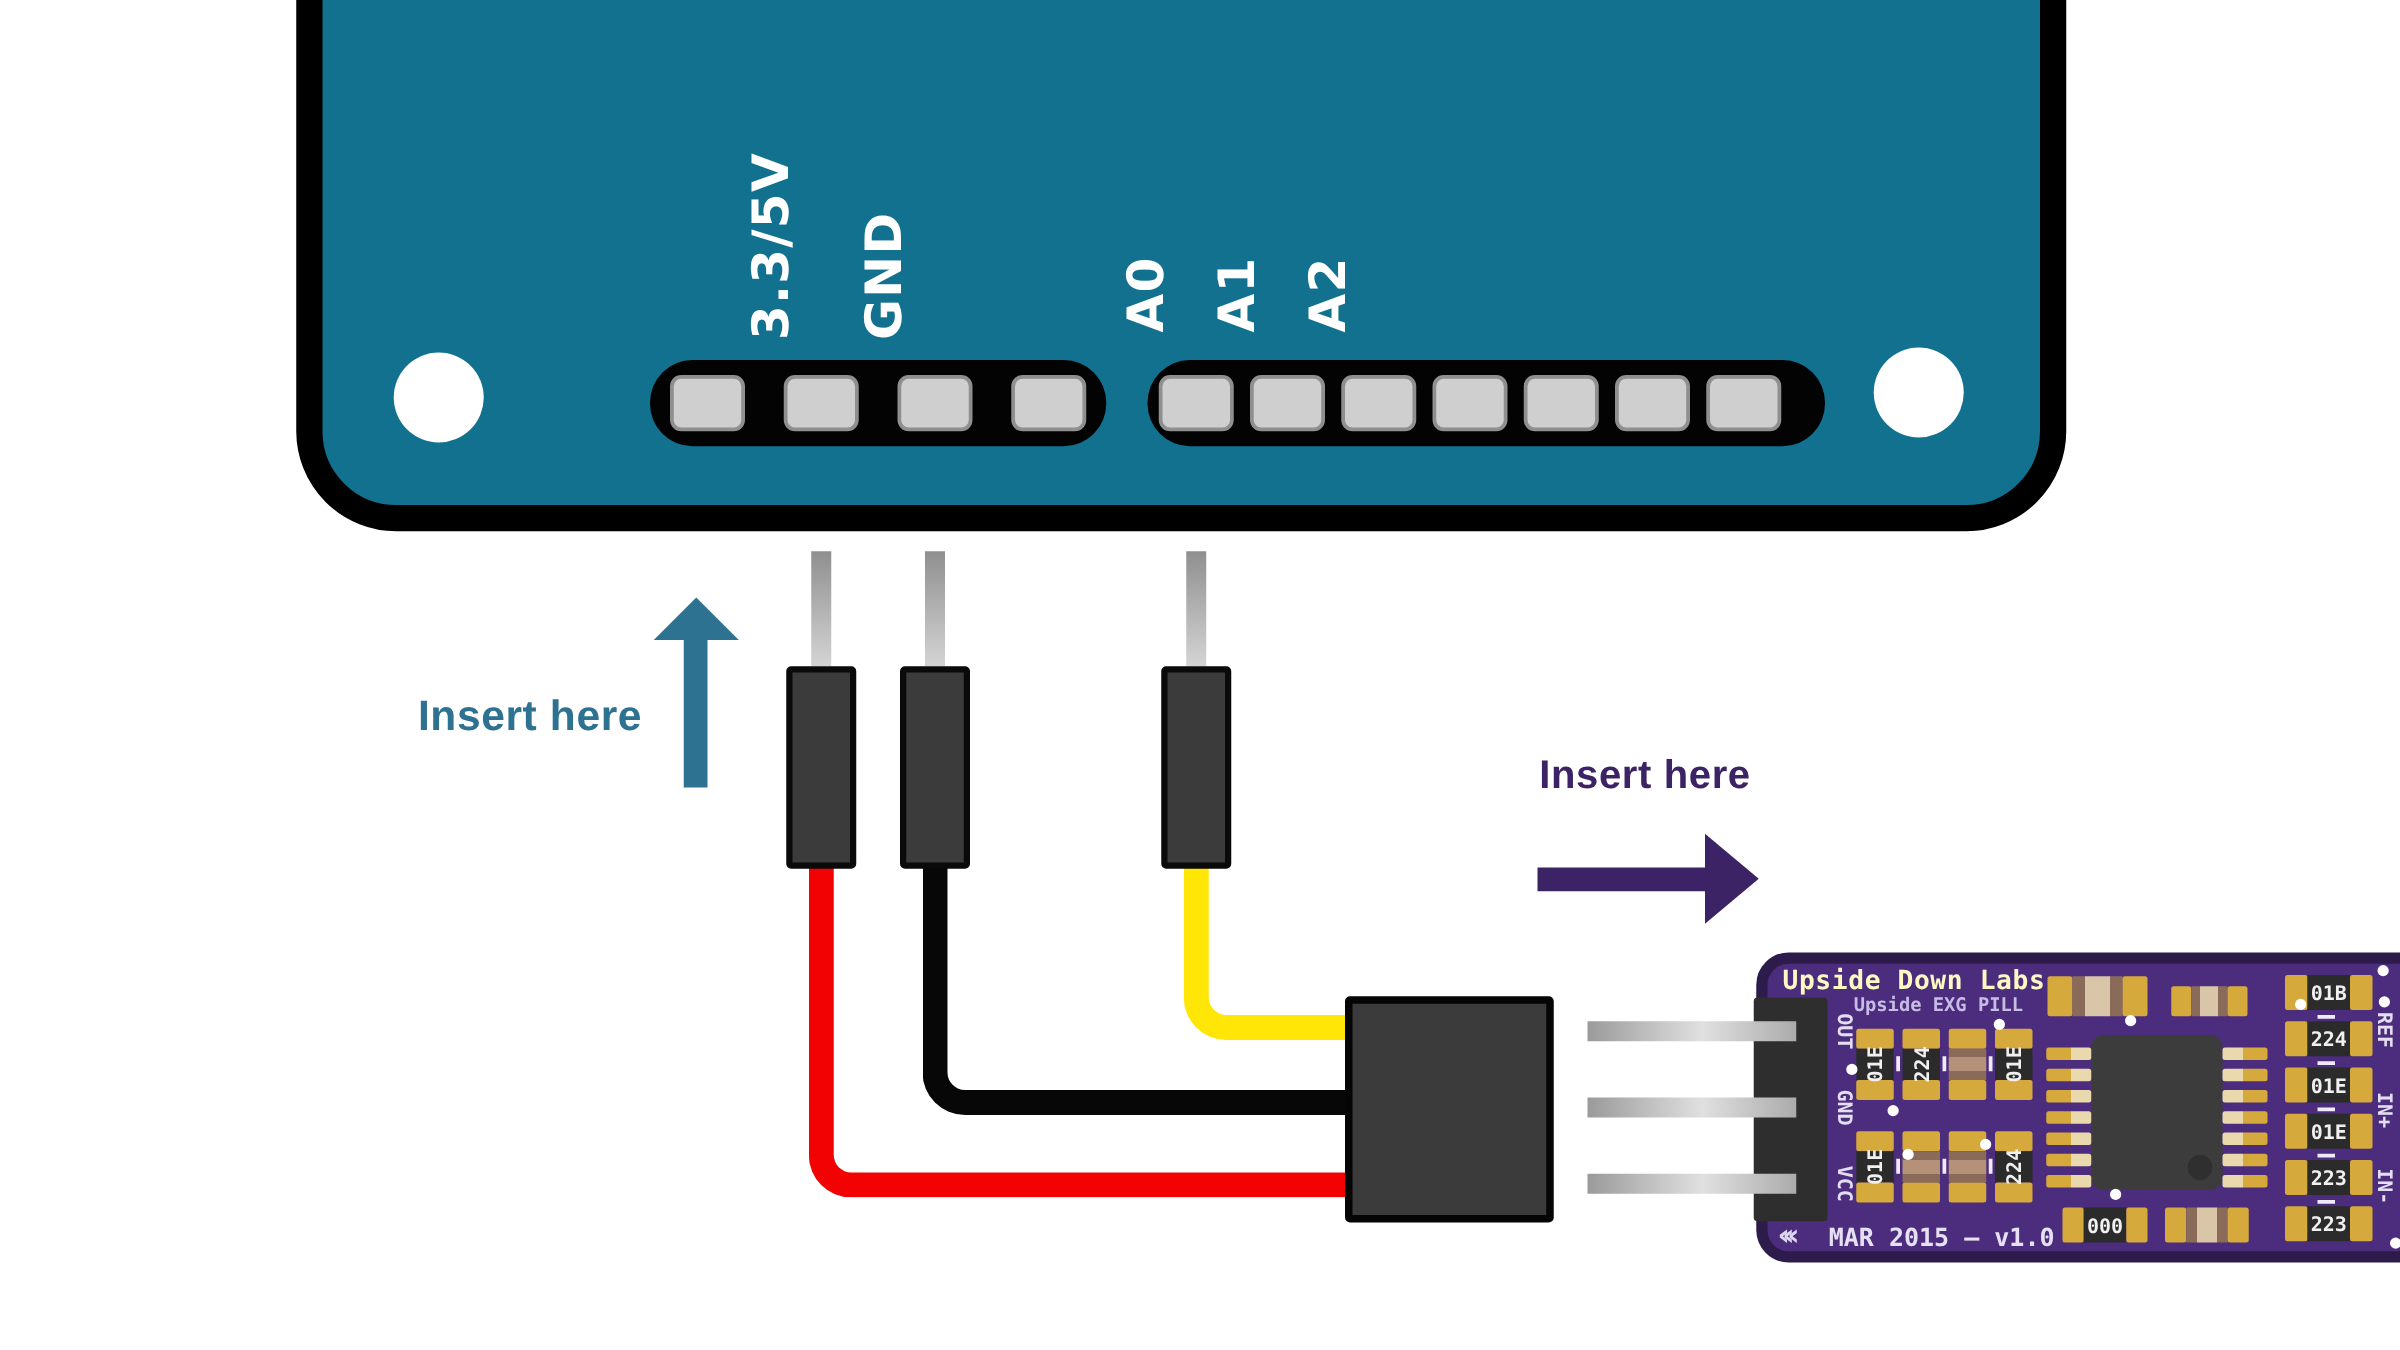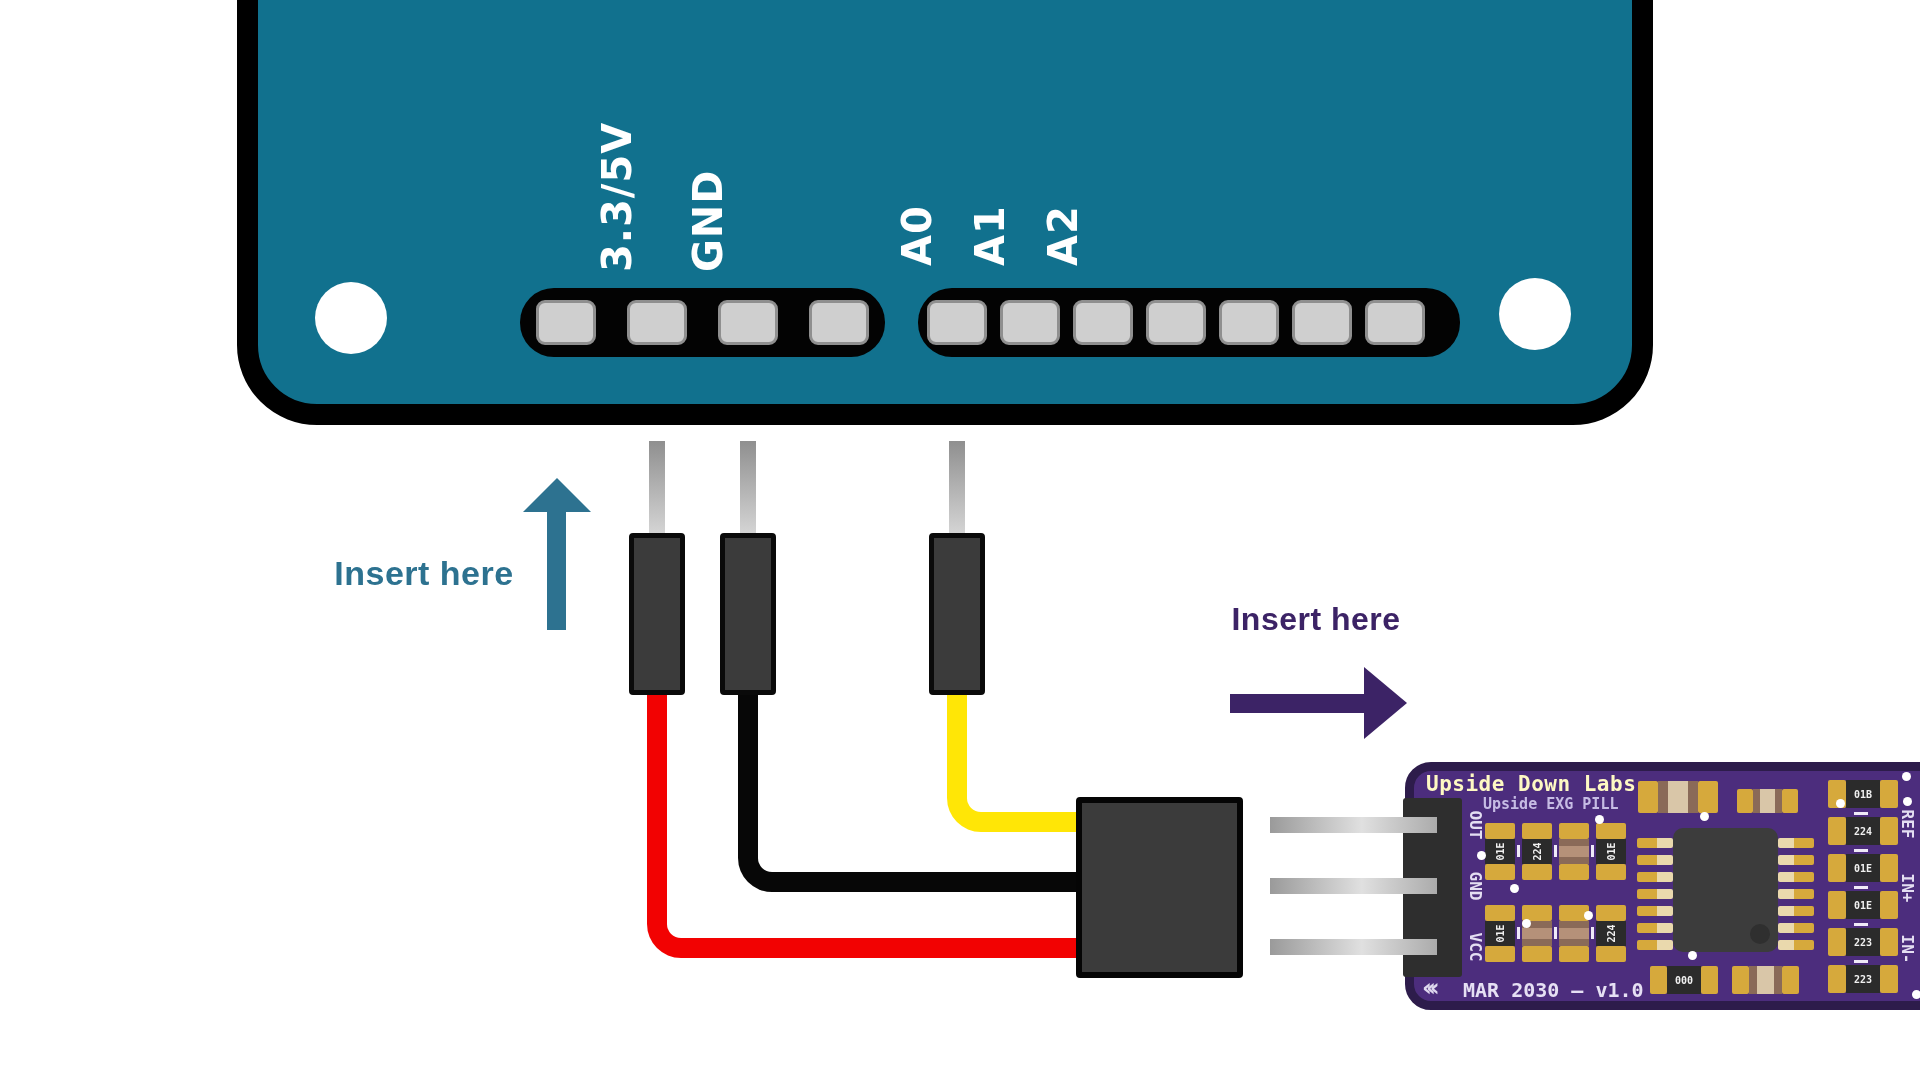--- a/index.html
+++ b/index.html
@@ -53,21 +53,21 @@
            background:#2f2f2f; border-radius:50%; }
   .icpad { position:absolute; width:36px; height:10px; border-radius:2px; }
   .icpad.l { left:223px; background:linear-gradient(90deg,#d6a93c 0 55%,#ead9ad 55% 100%); }
   .icpad.r { left:364px; background:linear-gradient(90deg,#ead9ad 0 45%,#d6a93c 45% 100%); }
   .cv { position:absolute; width:30px; height:57px; display:flex; flex-direction:column; }
   .cv .pad { height:16px; background:#d6a93c; border-radius:2px; }
   .cv .body { flex:1; display:flex; align-items:center; justify-content:center; }
   .ch { position:absolute; display:flex; flex-direction:row; }
   .ch .pad { background:#d6a93c; border-radius:2px; }
   .chipb { background:#2b2b2b; color:#f0f0f0; font-family:"DejaVu Sans Mono",monospace;
-           font-size:10px; font-weight:bold; display:flex; align-items:center; justify-content:center; }
+           font-size:16px; font-weight:bold; display:flex; align-items:center; justify-content:center; }
   .brownb { background:linear-gradient(90deg,#8a6a58 0 25%,#d9c6a8 25% 75%,#8a6a58 75% 100%); }
   .brownv { background:linear-gradient(180deg,#8a6a58 0 28%,#b59179 28% 72%,#8a6a58 72% 100%); }
   .tickv { position:absolute; width:3px; height:12px; background:#efeaf8; }
   .tickh { position:absolute; width:14px; height:3px; background:#efeaf8; }
   .via { position:absolute; width:9px; height:9px; background:#ffffff; border-radius:50%; }
 
   
   .ann { position:absolute; font-weight:bold; text-align:center; letter-spacing:0.5px; }
   .ann.teal { color:#2d7290; font-size:34px; }
   .ann.purple { color:#3c2366; font-size:32px; }
@@ -146,21 +146,21 @@
 
     <div class="rot90 mono" style="left:31px; top:45px;">OUT</div>
     <div class="rot90 mono" style="left:31px; top:106px;">GND</div>
     <div class="rot90 mono" style="left:31px; top:167px;">VCC</div>
 
     <div class="rot90 mono" style="left:463px; top:44px;">REF</div>
     <div class="rot90 mono" style="left:463px; top:108px;">IN+</div>
     <div class="rot90 mono" style="left:463px; top:169px;">IN-</div>
 
     <div style="position:absolute; left:8px; top:203px; font-family:'DejaVu Sans',sans-serif; font-weight:bold; font-size:24px; letter-spacing:-6px; color:#ded8ee;">‹‹‹</div>
-    <div class="mono" style="position:absolute; left:49px; top:207px; font-size:20px; color:#e6e0f4;">MAR 2030 – v1.0</div>
+    <div class="mono" style="position:absolute; left:49px; top:207px; font-size:20px; color:#e6e0f4;">MAR 2015 – v1.0</div>
 
     <div class="ic">
       <div class="icdot"></div>
     </div>
     <div class="icpad l" style="top:67px;"></div>
     <div class="icpad l" style="top:84px;"></div>
     <div class="icpad l" style="top:101px;"></div>
     <div class="icpad l" style="top:118px;"></div>
     <div class="icpad l" style="top:135px;"></div>
     <div class="icpad l" style="top:152px;"></div>

